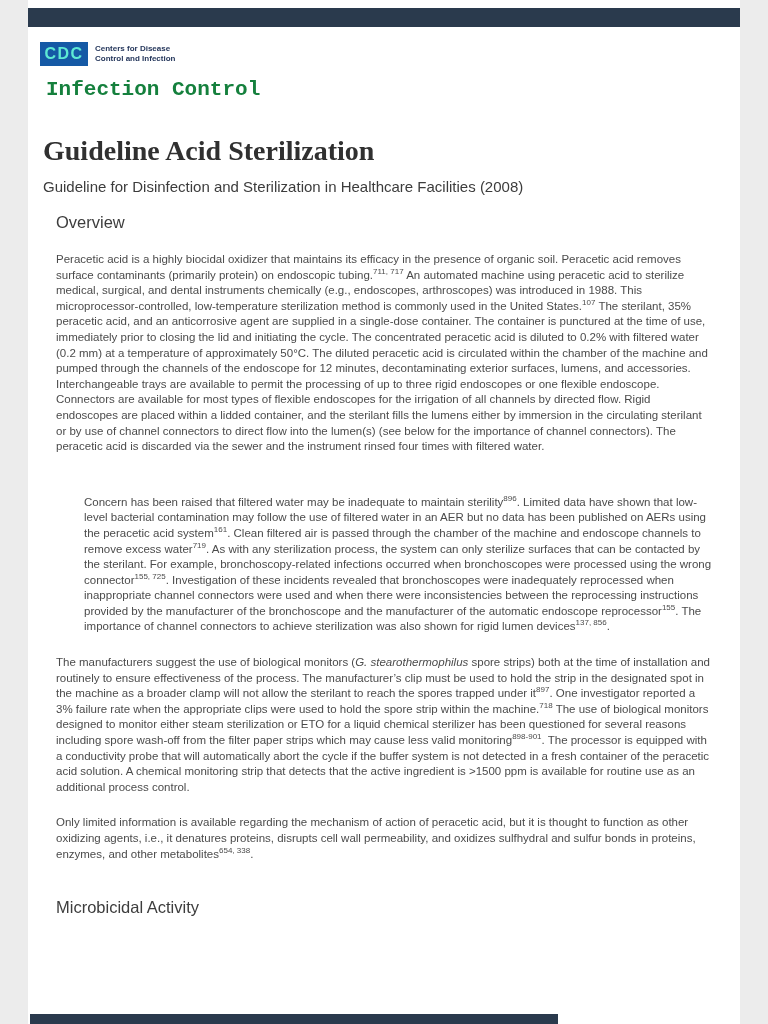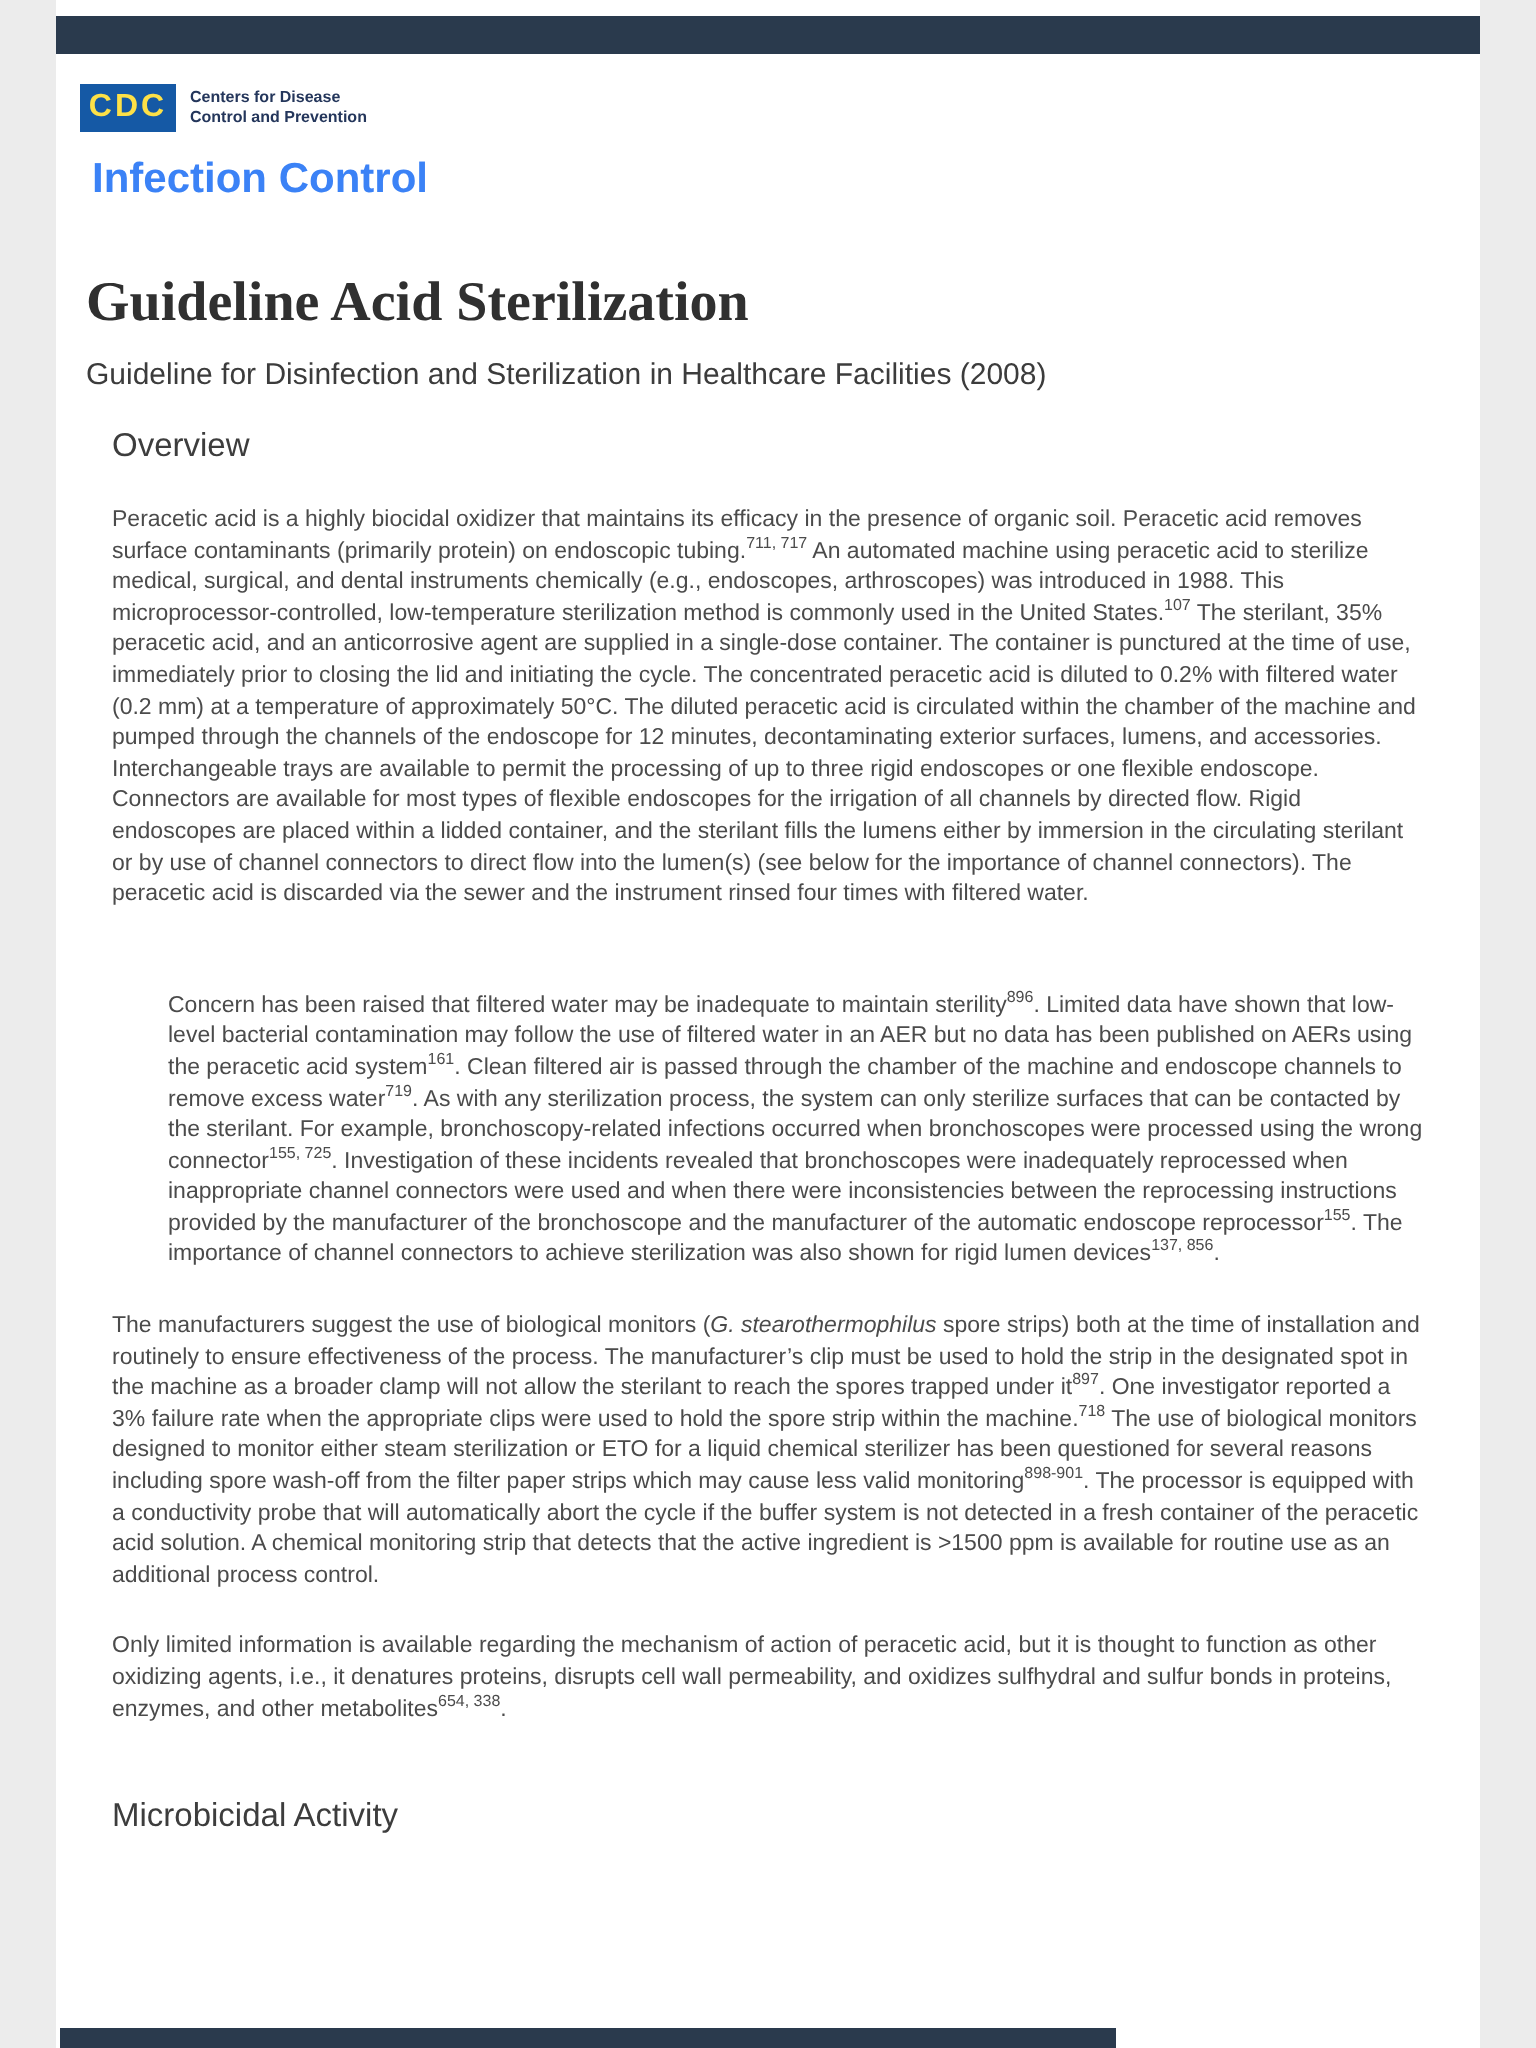--- a/index.html
+++ b/index.html
@@ -36,40 +36,40 @@
     height: 19px;
     width: 100%;
     background: var(--banner-bar);
   }
   .site-header { margin: 15px 0 0 12px; }
   .brand { display: flex; align-items: center; gap: 7px; }
   .logo-box {
     width: 48px;
     height: 24px;
     background: var(--logo-blue);
-    color: #fde047;
+    color: #5eead4;
     font-weight: 800;
     font-size: 16px;
     letter-spacing: 1.5px;
     display: flex;
     align-items: center;
     justify-content: center;
     font-family: "Liberation Sans", sans-serif;
   }
   .tagline {
     font-size: 8px;
     line-height: 1.2;
     font-weight: 700;
     color: #24365b;
   }
   .site-title {
-    font-family: Liberation Sans, sans-serif;
+    font-family: Liberation Mono, monospace;
     font-size: 21px;
     font-weight: 700;
-    color: #3b82f6;
+    color: #15803d;
     margin: 12px 0 0 6px;
   }
   .doc-title {
     font-family: "Liberation Serif", serif;
     font-size: 28px;
     font-weight: 600;
     color: #303030;
     margin: 34px 0 0 15px;
   }
   .doc-subtitle {
@@ -117,21 +117,21 @@
 <div class="canvas">
   <div class="page">
 
     <div class="top-bar"></div>
 
     <header class="site-header">
       <div class="brand">
         <div class="logo-box">CDC</div>
         <div class="tagline">
           <div>Centers for Disease</div>
-          <div>Control and Prevention</div>
+          <div>Control and Infection</div>
         </div>
       </div>
       <div class="site-title">Infection Control</div>
     </header>
 
     <h1 class="doc-title">Guideline Acid Sterilization</h1>
     <div class="doc-subtitle">Guideline for Disinfection and Sterilization in Healthcare Facilities (2008)</div>
 
     <main class="content" id="sections">
         <h2 class="section-heading">Overview</h2>

